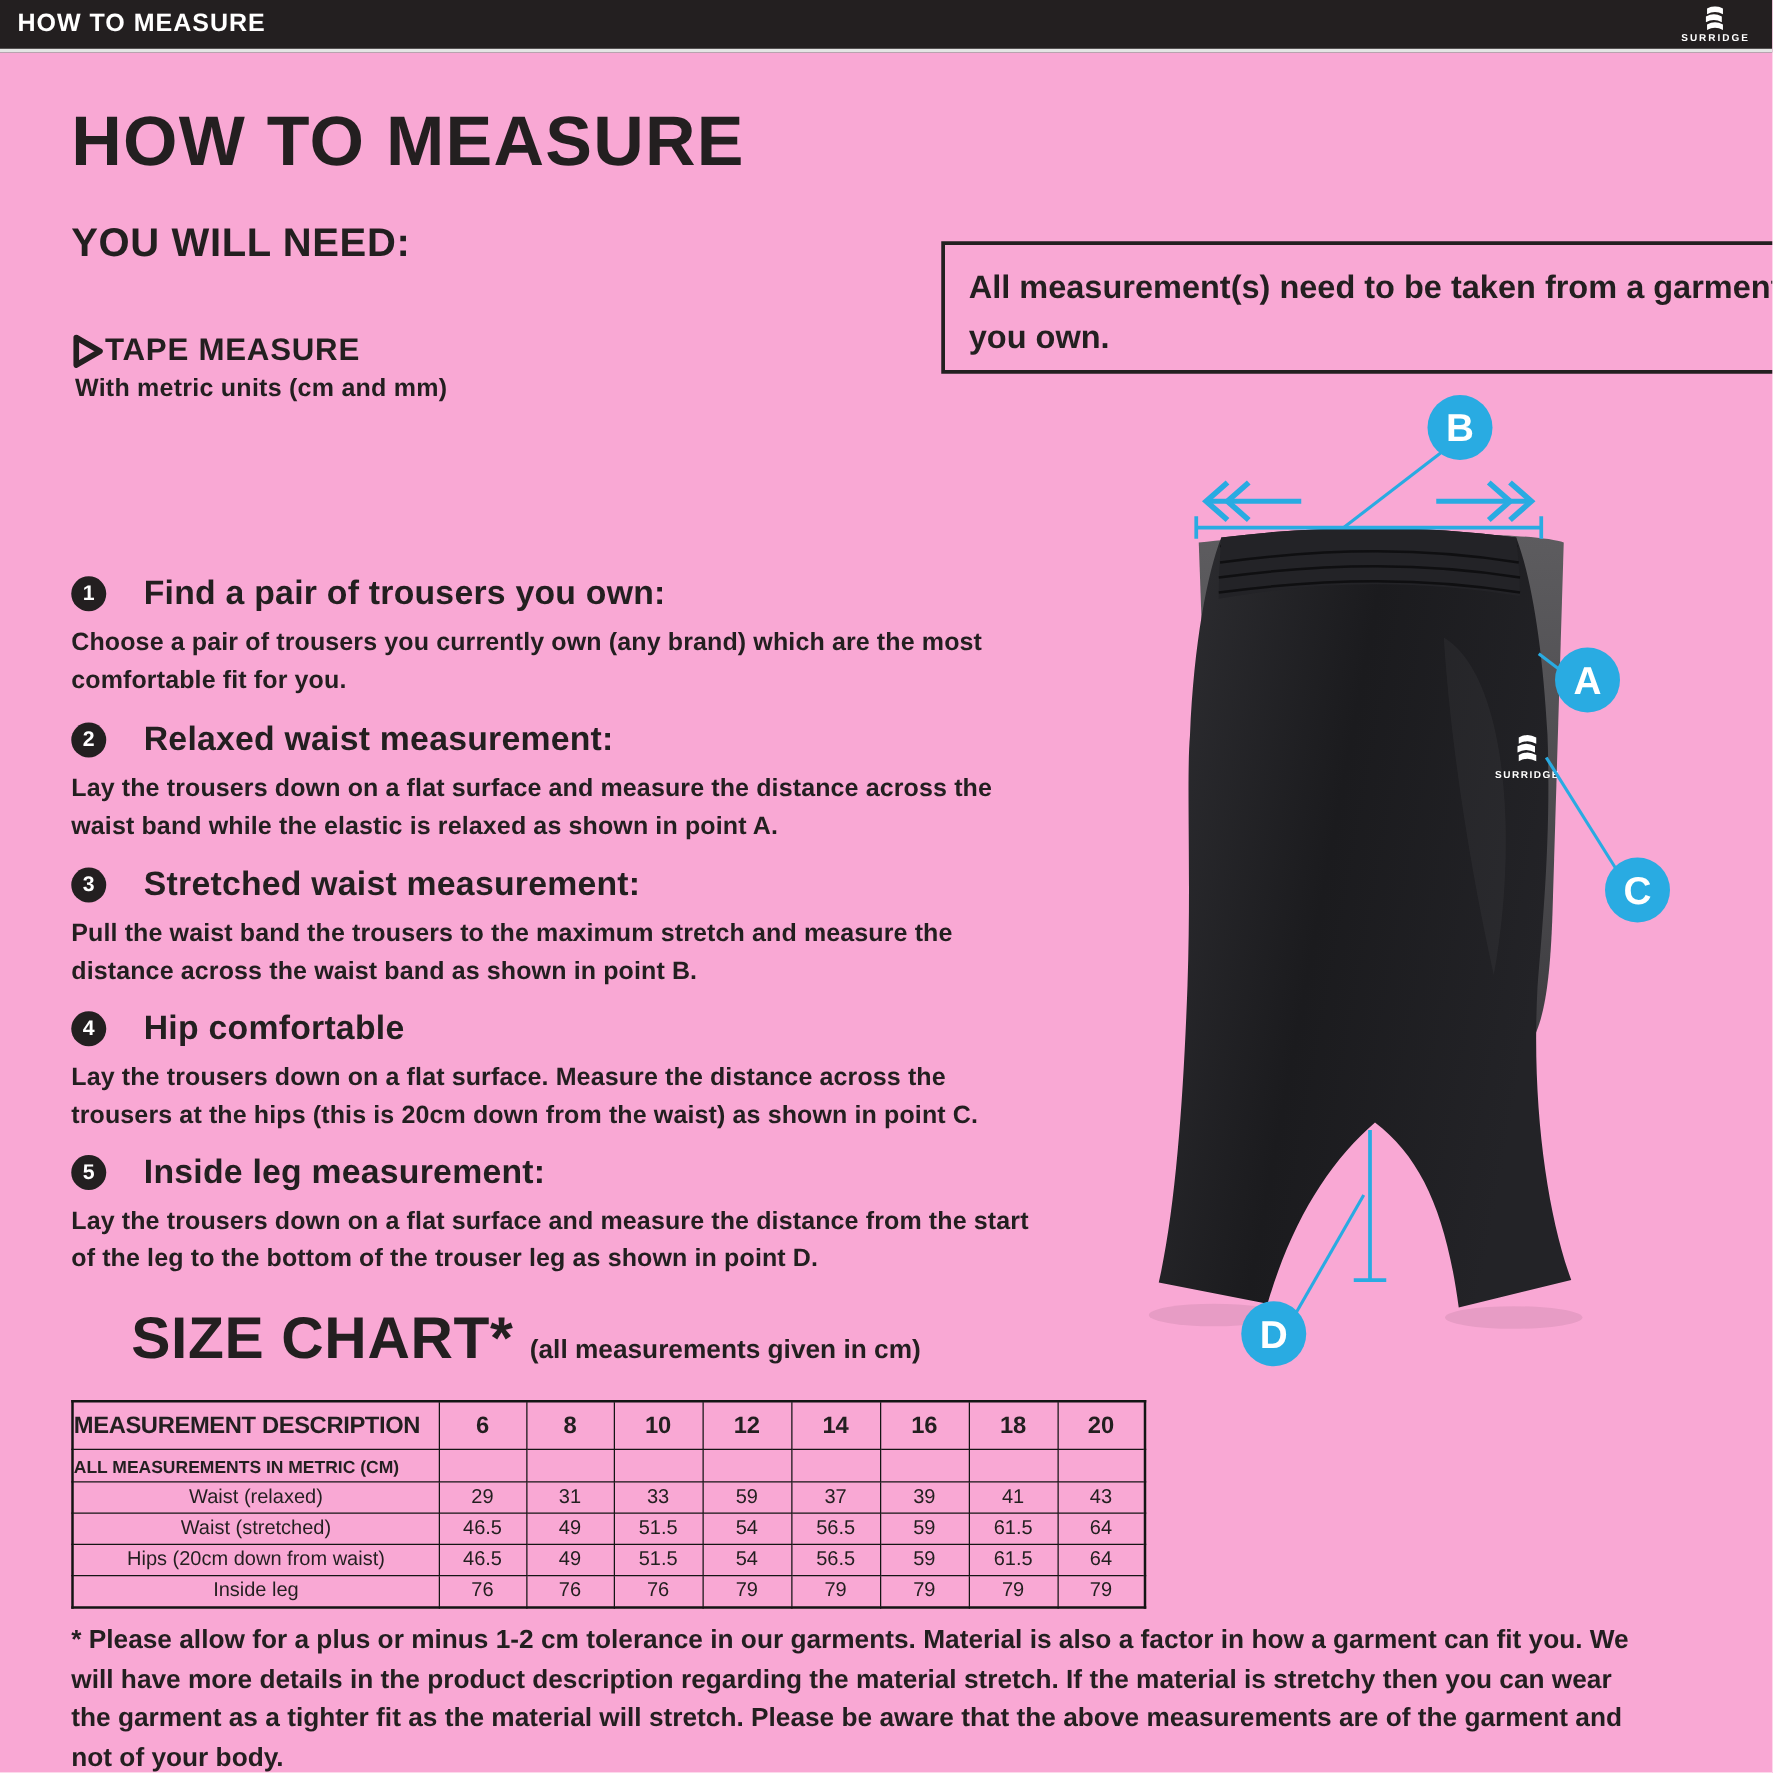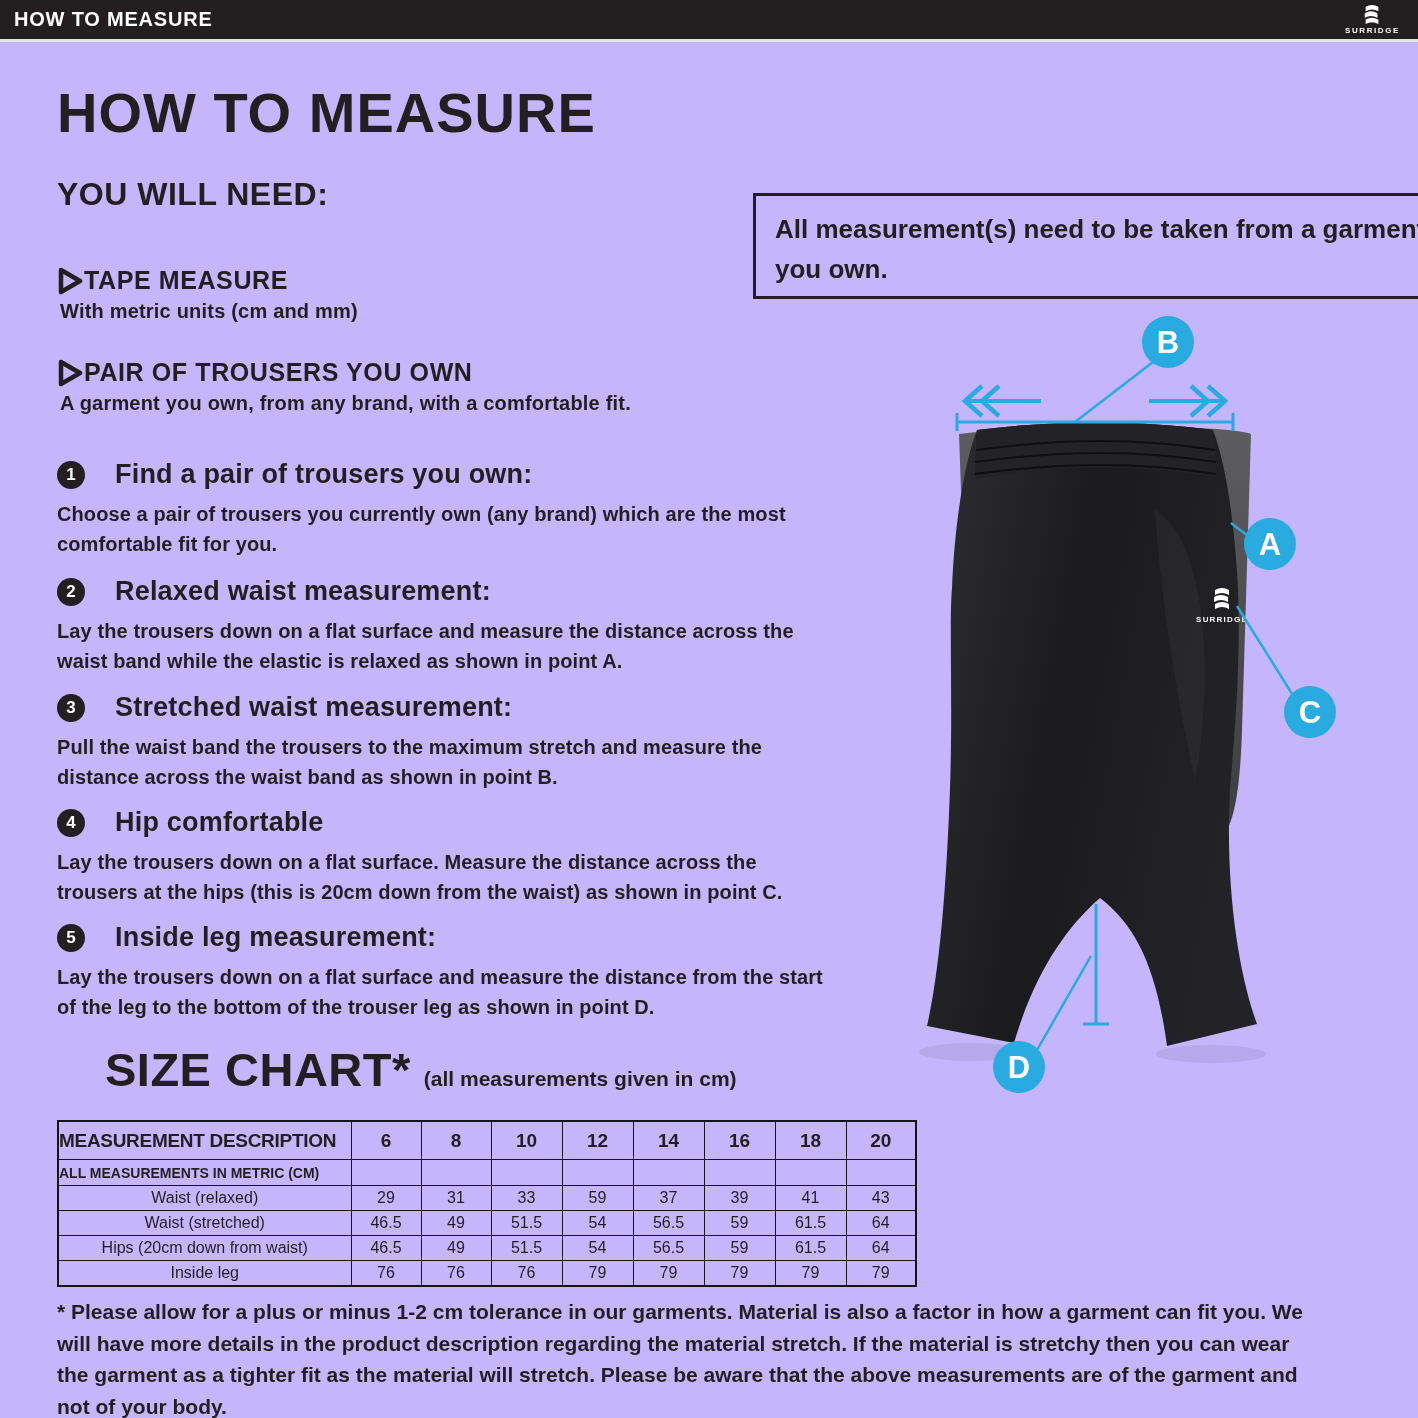--- a/index.html
+++ b/index.html
@@ -1,17 +1,17 @@
 <!DOCTYPE html>
 <html><head>
 <meta charset="utf-8">
 <style>
   html,body { margin:0; padding:0; background:#ffffff; }
   body { font-family:"Liberation Sans","DejaVu Sans",sans-serif; color:#231f20; }
-  .page { position:relative; width:1418px; height:1418px; background:#c4b5fd; overflow:hidden; }
+  .page { position:relative; width:1418px; height:1418px; background:#f9a8d4; overflow:hidden; }
 
   
   .topbar { position:absolute; left:0; top:0; width:1418px; height:42px; background:#231f20;
             display:flex; align-items:center; justify-content:space-between;
             padding:0 12px 0 14px; box-sizing:border-box; border-bottom:3px solid #e4e4e4; }
   .topbar-title { color:#ffffff; font-size:20px; font-weight:bold; letter-spacing:0.8px; }
   .brand { display:flex; flex-direction:column; align-items:center; margin-right:6px; }
   .brand-text { color:#ffffff; font-size:8px; font-weight:bold; letter-spacing:1.6px; margin-top:1px; }
 
   .h1 { position:absolute; left:57px; top:80px; font-size:56px; font-weight:bold; letter-spacing:1px; }
@@ -73,29 +73,20 @@
   <div class="need-item" style="top:266px;">
     <div class="ni-head">
       <svg width="27" height="28" viewBox="0 0 27 28">
         <polygon points="4,3 23,14 4,25" fill="none" stroke="#231f20" stroke-width="4.5" stroke-linejoin="round"></polygon>
       </svg>
       <span class="ni-title">TAPE MEASURE</span>
     </div>
     <div class="ni-desc">With metric units (cm and mm)</div>
   </div>
 
-  <div class="need-item" style="top:358px;">
-    <div class="ni-head">
-      <svg width="27" height="28" viewBox="0 0 27 28">
-        <polygon points="4,3 23,14 4,25" fill="none" stroke="#231f20" stroke-width="4.5" stroke-linejoin="round"></polygon>
-      </svg>
-      <span class="ni-title">PAIR OF TROUSERS YOU OWN</span>
-    </div>
-    <div class="ni-desc">A garment you own, from any brand, with a comfortable fit.</div>
-  </div>
 
   <div class="step" style="top:459px;">
     <div class="step-head">
       <div class="step-num">1</div>
       <div class="step-title">Find a pair of trousers you own:</div>
     </div>
     <div class="step-body">Choose a pair of trousers you currently own (any brand) which are the most comfortable fit for you.</div>
   </div>
 
   <div class="step" style="top:576px;">

